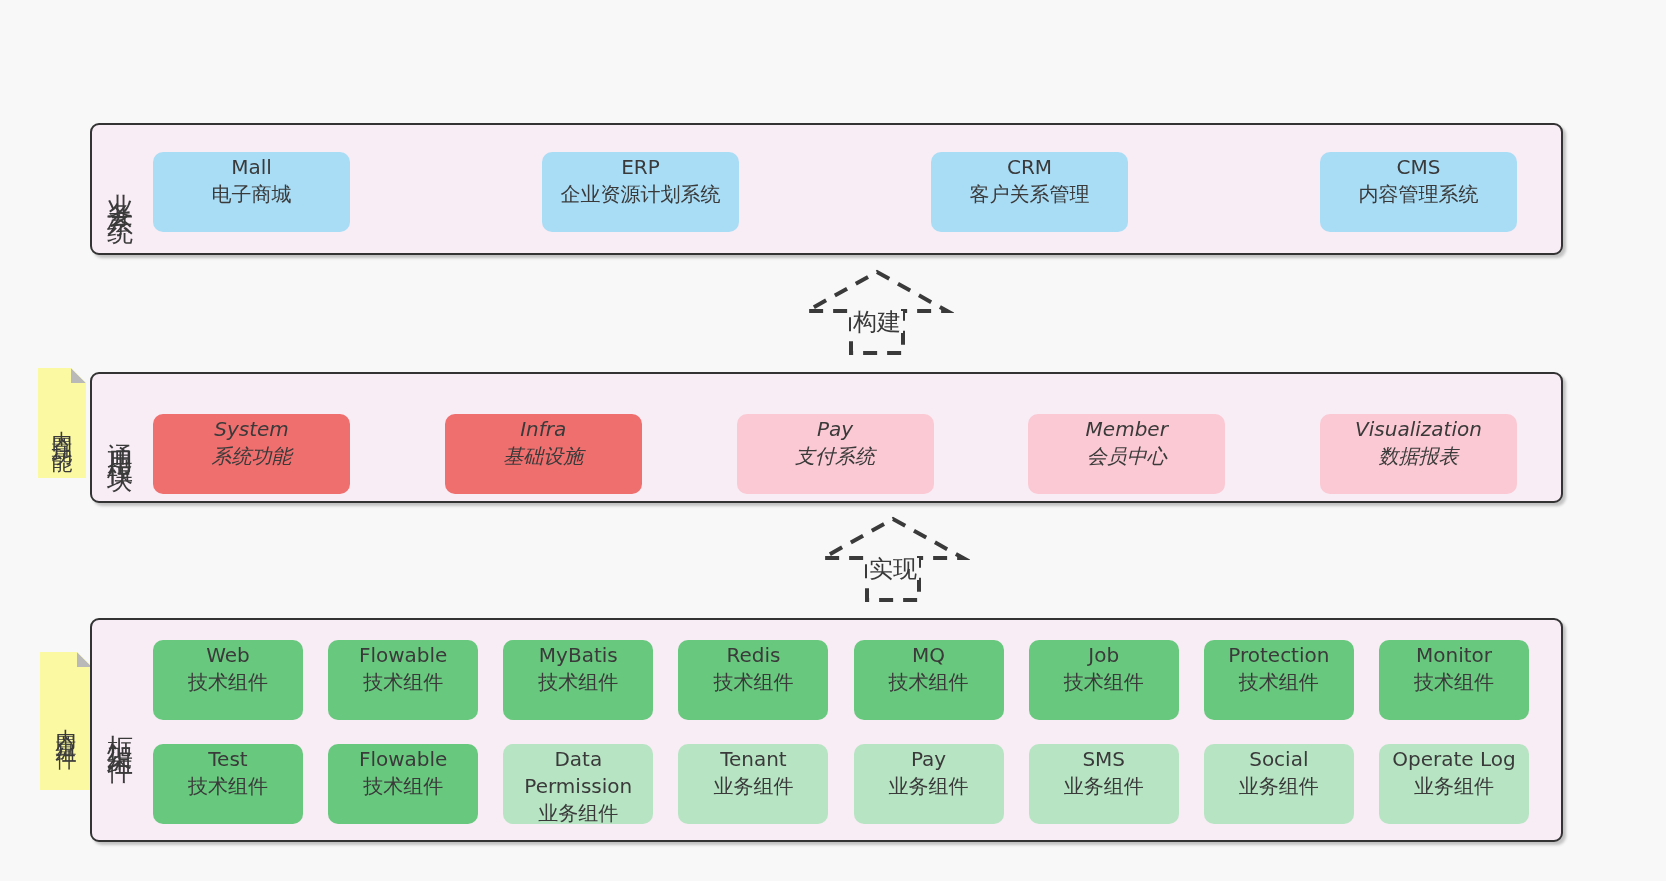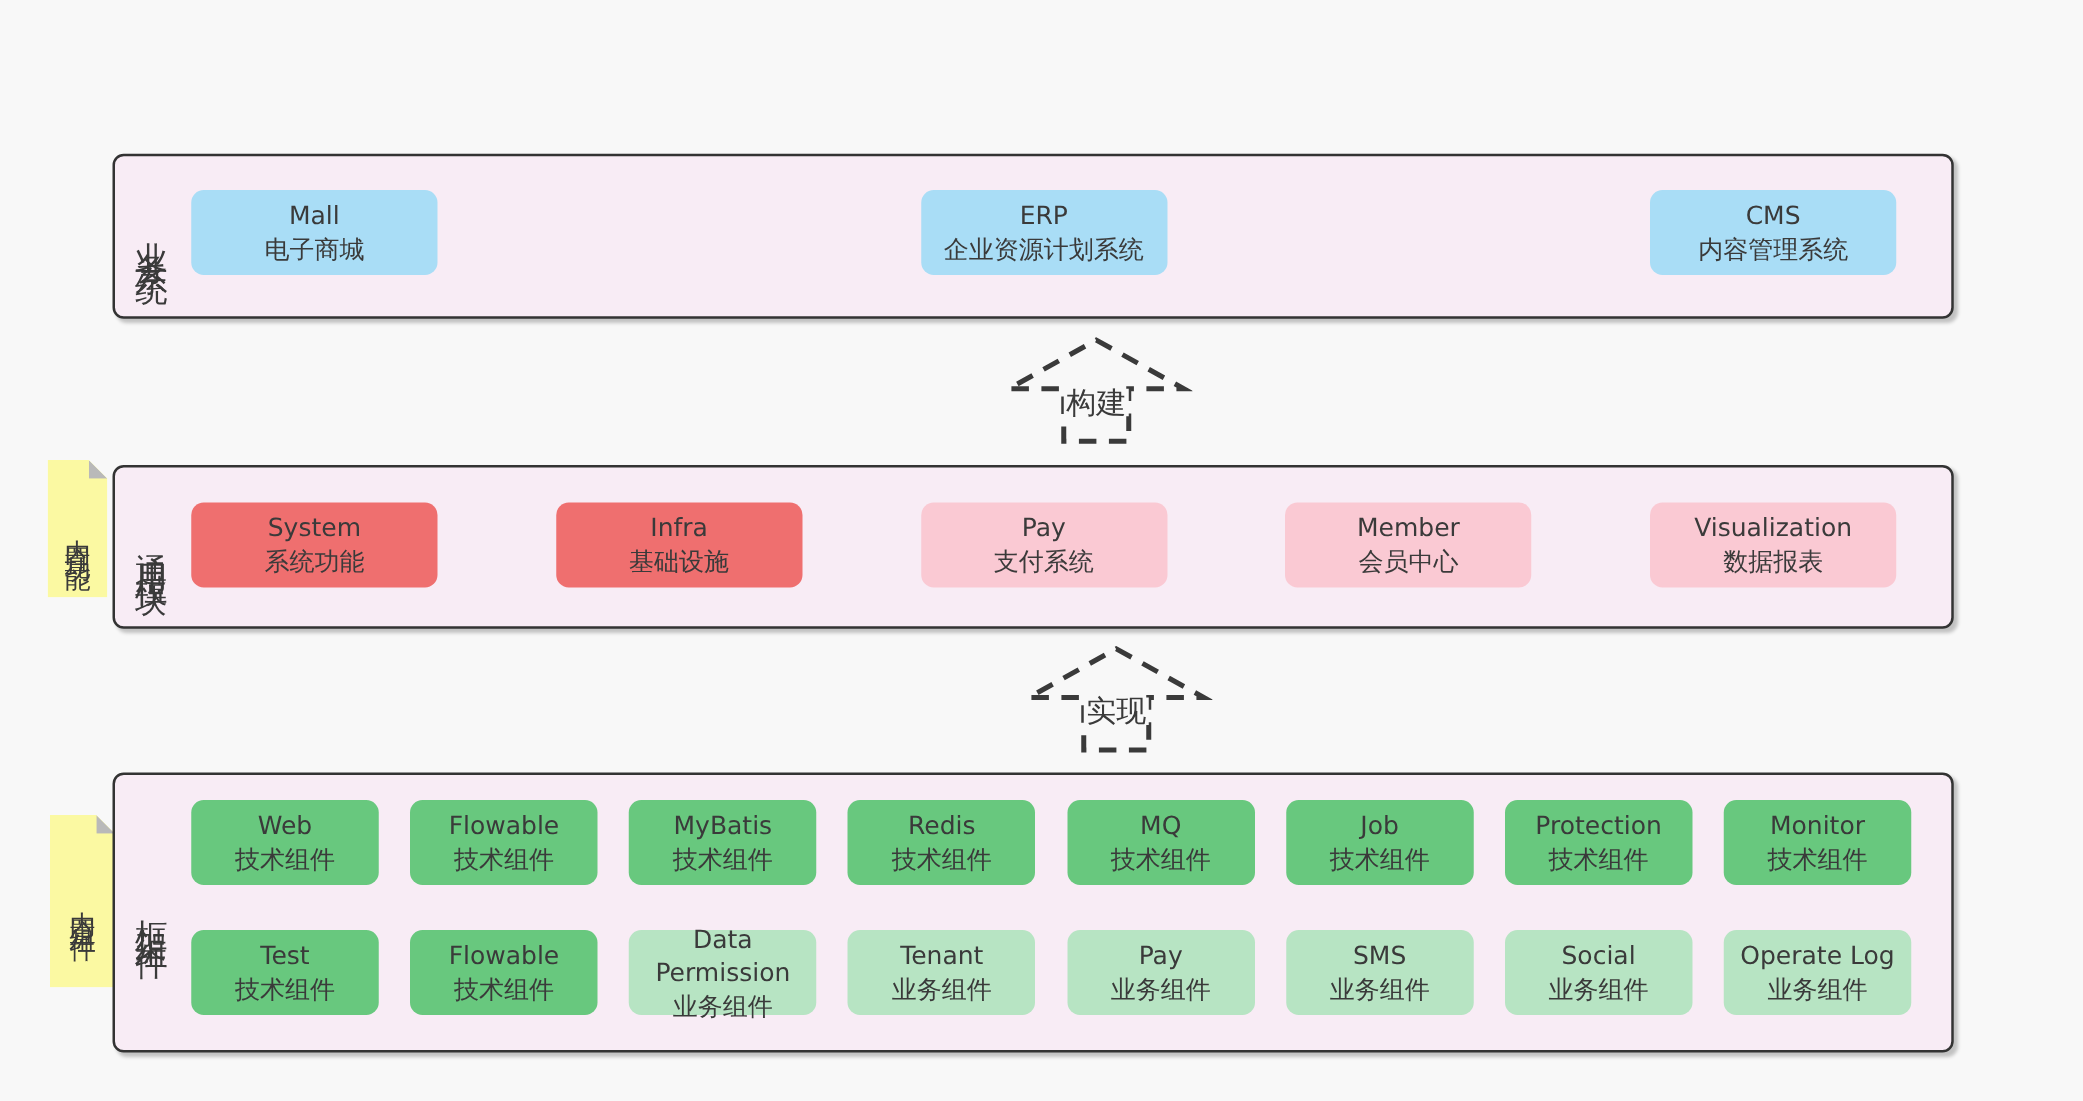--- a/index.html
+++ b/index.html
@@ -28,27 +28,27 @@
     position:absolute;left:12px;top:0;bottom:0;width:34px;
     display:flex;align-items:center;justify-content:center;
     writing-mode:vertical-rl;text-orientation:upright;
     font-size:26px;letter-spacing:8px;color:var(--text);
   }
   .boxes{
     position:absolute;left:61px;right:44px;height:80px;
     display:flex;justify-content:space-between;
   }
   .band-1 .boxes{top:27px;}
-  .band-2 .boxes{top:28px;}
+  .band-2 .boxes{top:40px;font-style:italic;}
   .band-3 .boxes{right:32px;border-radius:24px;}
   .band-3 .row-a{top:20px;}
   .band-3 .row-b{top:124px;}
   .box{
-    height:68px;border-radius:10px;
-    display:flex;flex-direction:column;align-items:center;justify-content:center;
+    height:80px;border-radius:10px;
+    display:flex;flex-direction:column;align-items:center;
     text-align:center;font-size:20px;line-height:27px;padding:2px 4px;
   }
   .w6{width:197px;}
   .w8{width:150px;}
   .c-blue{background:var(--blue);}
   .c-red{background:var(--red);}
   .c-pink{background:var(--pink);}
   .c-green{background:var(--green);}
   .c-lightgreen{background:var(--light-green);}
   .sticky{
@@ -85,20 +85,24 @@
   <div class="boxes">
     <div class="box w6 c-blue">
       <span>Mall</span>
       <span>电子商城</span>
     </div>
     <div class="box w6 c-blue">
       <span>ERP</span>
       <span>企业资源计划系统</span>
     </div>
     <div class="box w6 c-blue">
+      <span>CRM</span>
+      <span>客户关系管理</span>
+    </div>
+    <div class="box w6 c-blue">
       <span>CMS</span>
       <span>内容管理系统</span>
     </div>
   </div>
 </div>
 
 <div class="arrow arrow-1">
   <svg width="154" height="92" viewBox="0 0 154 92">
     <polygon points="77,5 147,44 103,44 103,86 51,86 51,44 7,44" fill="none" stroke="#3a3a3a" stroke-width="4" stroke-dasharray="14 10"></polygon>
   </svg>

